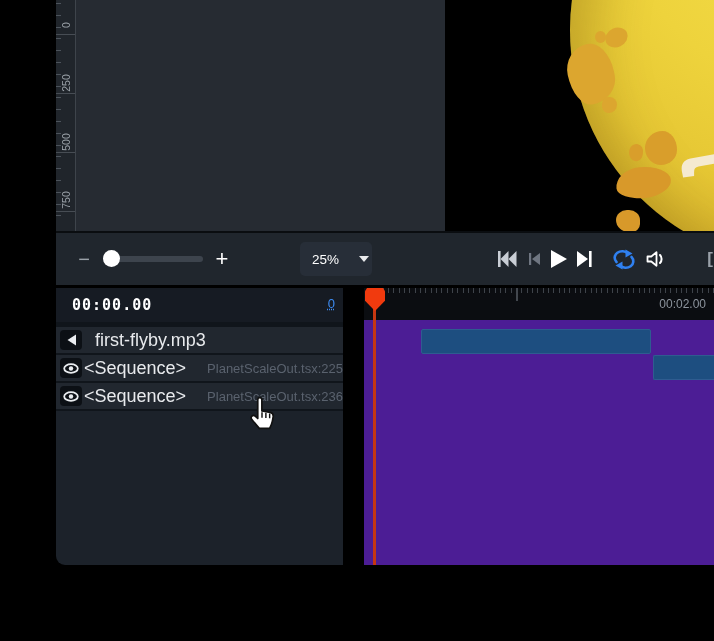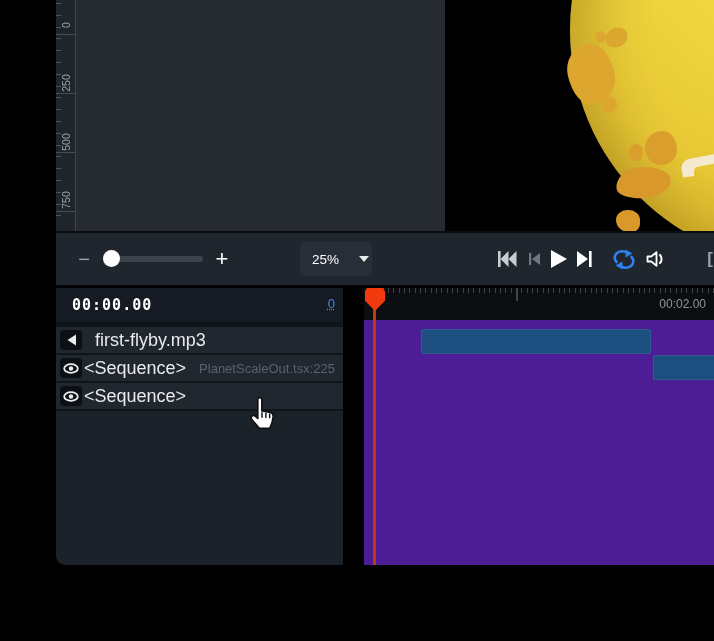--- a/index.html
+++ b/index.html
@@ -53,21 +53,21 @@
     font-size:15px;color:#fff;letter-spacing:1px;}
   .framelink{position:absolute;right:8px;top:8px;font-size:13px;color:#3d8cf2;
     text-decoration:underline dotted;cursor:pointer;}
   .rowsbg{position:absolute;left:0;top:34px;width:287px;height:89px;background:#10151b;}
   .trow{position:absolute;left:0;width:287px;height:26px;background:#21272f;display:flex;align-items:center;cursor:pointer;}
   .trow1{top:39px;} .trow2{top:67px;} .trow3{top:95px;}
   .chip{position:absolute;left:4px;top:3px;width:22px;height:20px;background:#0c1015;border-radius:4px;
     display:flex;align-items:center;justify-content:center;cursor:pointer;}
   .tname{color:#e8eaed;font-size:18px;white-space:nowrap;}
   .m1{margin-left:39px;} .m2{margin-left:28px;}
-  .tsource{color:#5a626e;font-size:13px;margin-left:13px;white-space:nowrap;}
+  .tsource{color:#5a626e;font-size:13px;margin-left:21px;white-space:nowrap;}
   .tlcanvas{position:absolute;left:308px;top:0;width:368px;height:277px;background:#4c1d95;overflow:hidden;}
   .strip{position:absolute;left:0;top:0;width:368px;height:32px;background:#0b0d11;}
   .ticks{position:absolute;left:8px;top:0;width:358px;height:5px;
     background:repeating-linear-gradient(to right,#3e434a 0,#3e434a 1px,transparent 1px,transparent 5.33px);}
   .majtick{position:absolute;top:0;width:2px;height:13px;background:#42474e;}
   .mt1{left:152px;} .mt2{left:364px;}
   .timelabel{position:absolute;right:26px;top:9px;font-size:12px;color:#8d949d;}
   .clip{position:absolute;height:25px;background:#1d4e80;border:1px solid #2e5c90;border-radius:2px;box-sizing:border-box;cursor:pointer;}
   .clip1{left:57px;top:41px;width:230px;}
   .clip2{left:289px;top:67px;width:81px;border-right:none;border-radius:2px 0 0 2px;}
@@ -193,20 +193,21 @@
       </div>
 
       <div class="trow trow3">
         <span class="chip">
           <svg width="16" height="11" viewBox="0 0 16 11">
             <ellipse cx="8" cy="5.5" rx="6.8" ry="4.4" fill="none" stroke="#e9ecef" stroke-width="1.8"></ellipse>
             <circle cx="8" cy="5.5" r="2.2" fill="#e9ecef"></circle>
           </svg>
         </span>
         <span class="tname m2">&lt;Sequence&gt;</span>
+        <span class="tsource">PlanetScaleOut.tsx:236</span>
       </div>
     </div>
 
     <div class="tlcanvas">
       <div class="strip"></div>
       <div class="ticks"></div>
       <div class="majtick mt1"></div>
       <div class="majtick mt2"></div>
       <span class="timelabel">00:02.00</span>
       <div class="phline"></div>

